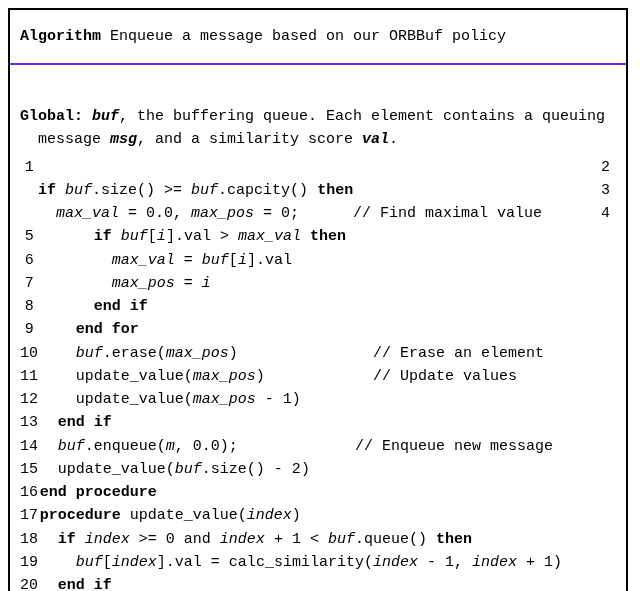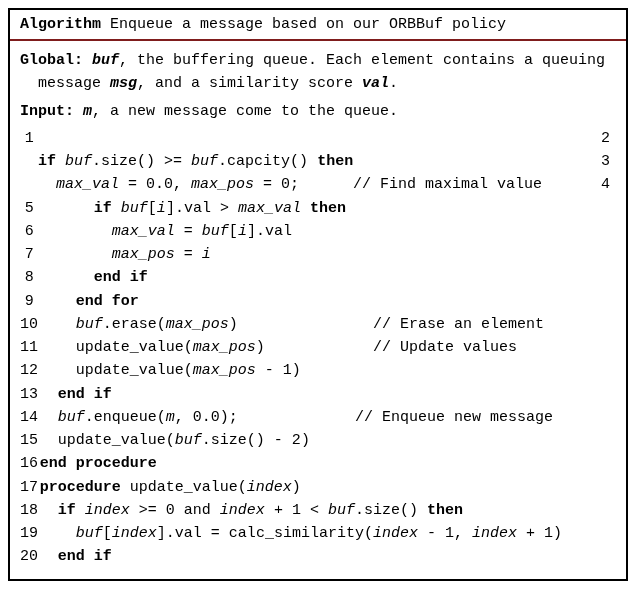--- a/index.html
+++ b/index.html
@@ -8,38 +8,39 @@
     font-family: "Consolas", "Courier New", monospace;
     background: #fff;
   }
   .algo-box {
     border: 2px solid #000;
     margin: 8px;
     width: 620px;
     box-sizing: border-box;
   }
   .algo-title {
-    border-bottom: 2px solid #7f1d1d;
-    padding: 6px 10px;
+    border-bottom: 2px solid #6d28d9;
+    padding: 18px 10px;
     font-size: 15px;
   }
   .algo-title .bold { font-weight: bold; }
   .algo-body {
     padding: 8px 10px 10px 10px;
     font-size: 15px;
     line-height: 1.55;
   }
   .prelude {
     margin-bottom: 4px;
   }
   .prelude .bold { font-weight: bold; }
   .prelude .em { font-style: italic; font-weight: bold; }
   .hang {
     padding-left: 2ch;
     text-indent: -2ch;
+    margin-top: 32px;
   }
   .code-lines {
     display: grid;
     grid-template-columns: 2.2ch 1fr;
     column-gap: 0;
   }
   .ln {
     text-align: right;
     padding-right: 6px;
     white-space: pre;
@@ -53,23 +54,20 @@
 </head>
 <body>
 
 <div class="algo-box">
   <div class="algo-title">
     <span class="bold">Algorithm</span><span> Enqueue a message based on our ORBBuf policy</span>
   </div>
   <div class="algo-body">
     <div class="prelude hang">
       <span class="bold">Global:</span><span> </span><span class="em">buf</span><span>, the buffering queue. Each element contains a queuing message </span><span class="em">msg</span><span>, and a similarity score </span><span class="em">val</span><span>.</span>
-    </div>
-    <div class="prelude">
-      <span class="bold">Input:</span> <span class="em">m</span><span>, a new message come to the queue.</span>
     </div>
     <div class="code-lines" id="code-lines">
         <div class="ln">1</div>
         <div class="ln">2</div>
         <div class="code">  <span class="kw">if </span><span class="em">buf</span><span>.size() &gt;= </span><span class="em">buf</span><span>.capcity() </span><span class="kw">then</span></div>
         <div class="ln">3</div>
         <div class="code">    <span class="em">max_val</span><span> = 0.0, </span><span class="em">max_pos</span><span> = 0;      // Find maximal value</span></div>
         <div class="ln">4</div>
         <div class="ln">5</div>
         <div class="code">      <span class="kw">if </span><span class="em">buf</span><span>[</span><span class="em">i</span><span>].val &gt; </span><span class="em">max_val</span><span> </span><span class="kw">then</span></div>
@@ -91,20 +89,20 @@
         <div class="code">  <span class="kw">end if</span></div>
         <div class="ln">14</div>
         <div class="code">  <span class="em">buf</span><span>.enqueue(</span><span class="em">m</span><span>, 0.0);             // Enqueue new message</span></div>
         <div class="ln">15</div>
         <div class="code">  <span>update_value(</span><span class="em">buf</span><span>.size() - 2)</span></div>
         <div class="ln">16</div>
         <div class="code"><span class="kw">end procedure</span></div>
         <div class="ln">17</div>
         <div class="code"><span class="kw">procedure </span><span>update_value(</span><span class="em">index</span><span>)</span></div>
         <div class="ln">18</div>
-        <div class="code">  <span class="kw">if </span><span class="em">index</span><span> &gt;= 0 and </span><span class="em">index</span><span> + 1 &lt; </span><span class="em">buf</span><span>.size() </span><span class="kw">then</span></div>
+        <div class="code">  <span class="kw">if </span><span class="em">index</span><span> &gt;= 0 and </span><span class="em">index</span><span> + 1 &lt; </span><span class="em">buf</span><span>.queue() </span><span class="kw">then</span></div>
         <div class="ln">19</div>
         <div class="code">    <span class="em">buf</span><span>[</span><span class="em">index</span><span>].val = calc_similarity(</span><span class="em">index</span><span> - 1, </span><span class="em">index</span><span> + 1)</span></div>
         <div class="ln">20</div>
         <div class="code">  <span class="kw">end if</span></div>
       </div>
   </div>
 </div>
 
 </body></html>

